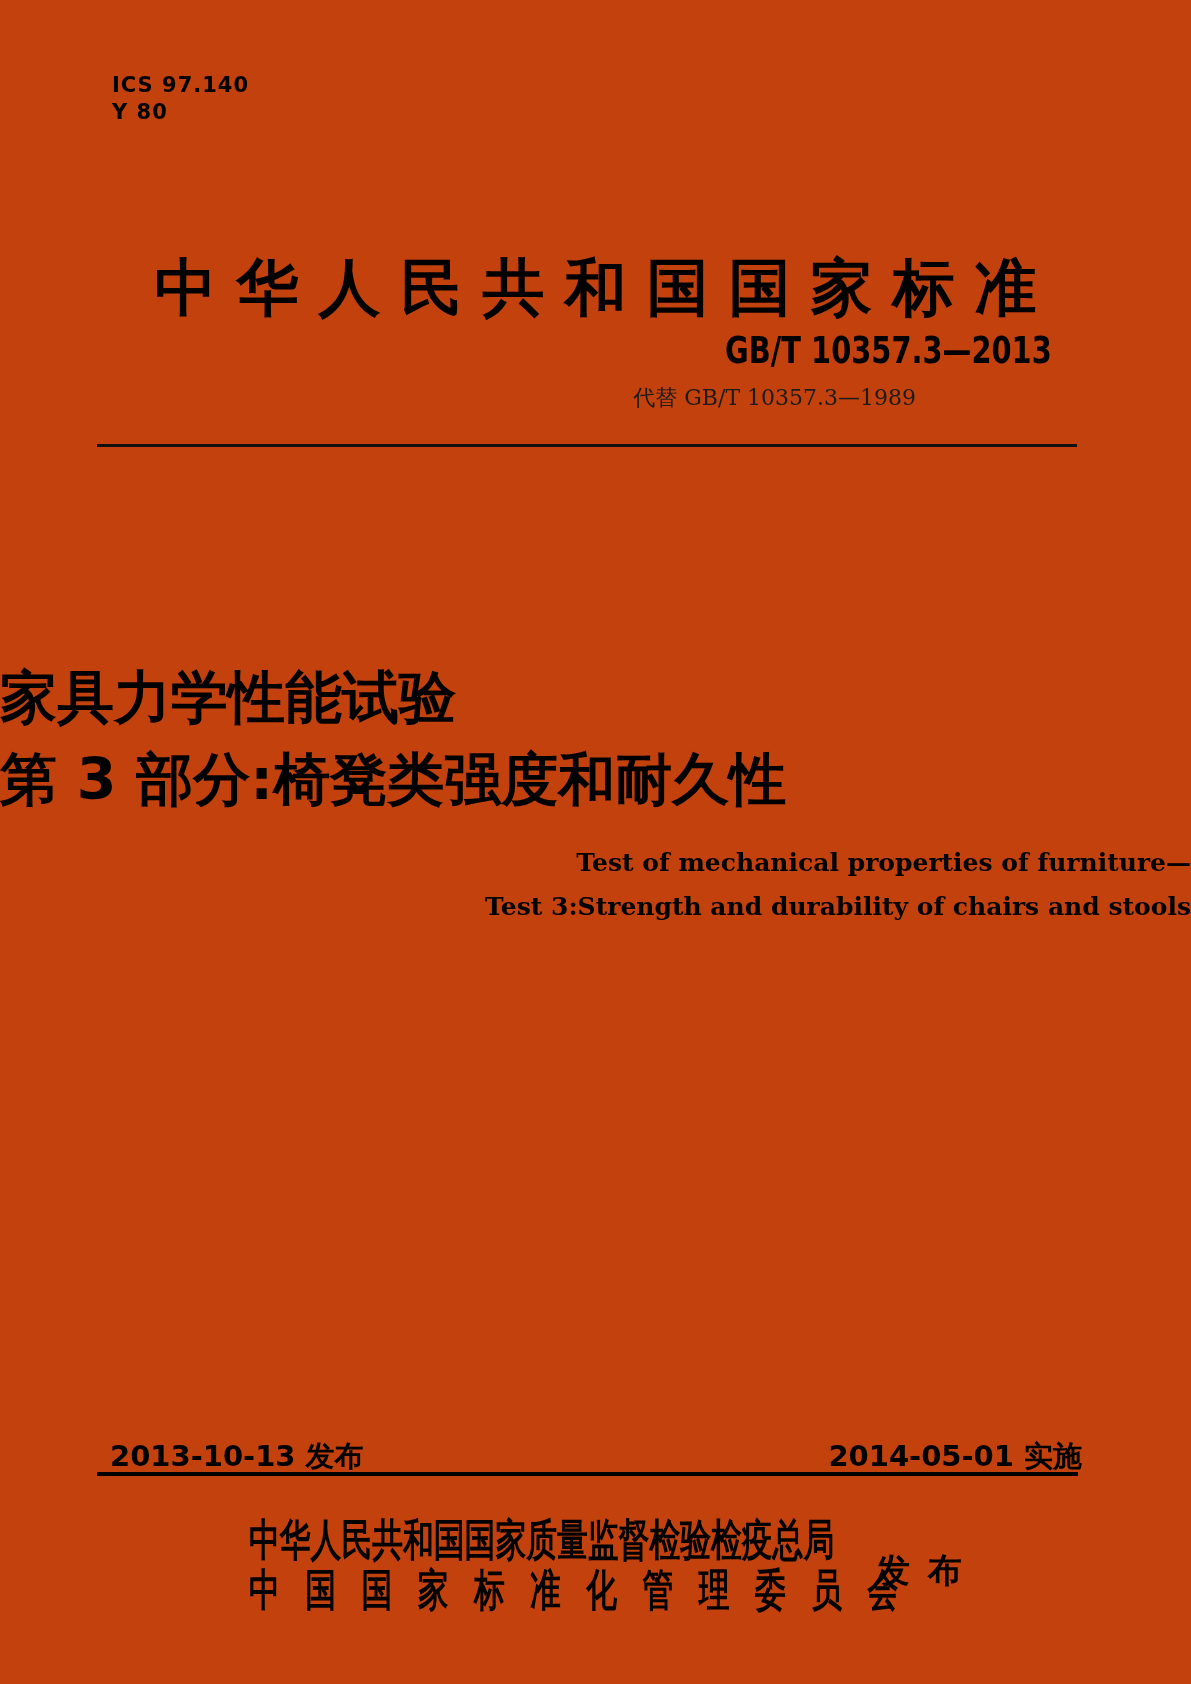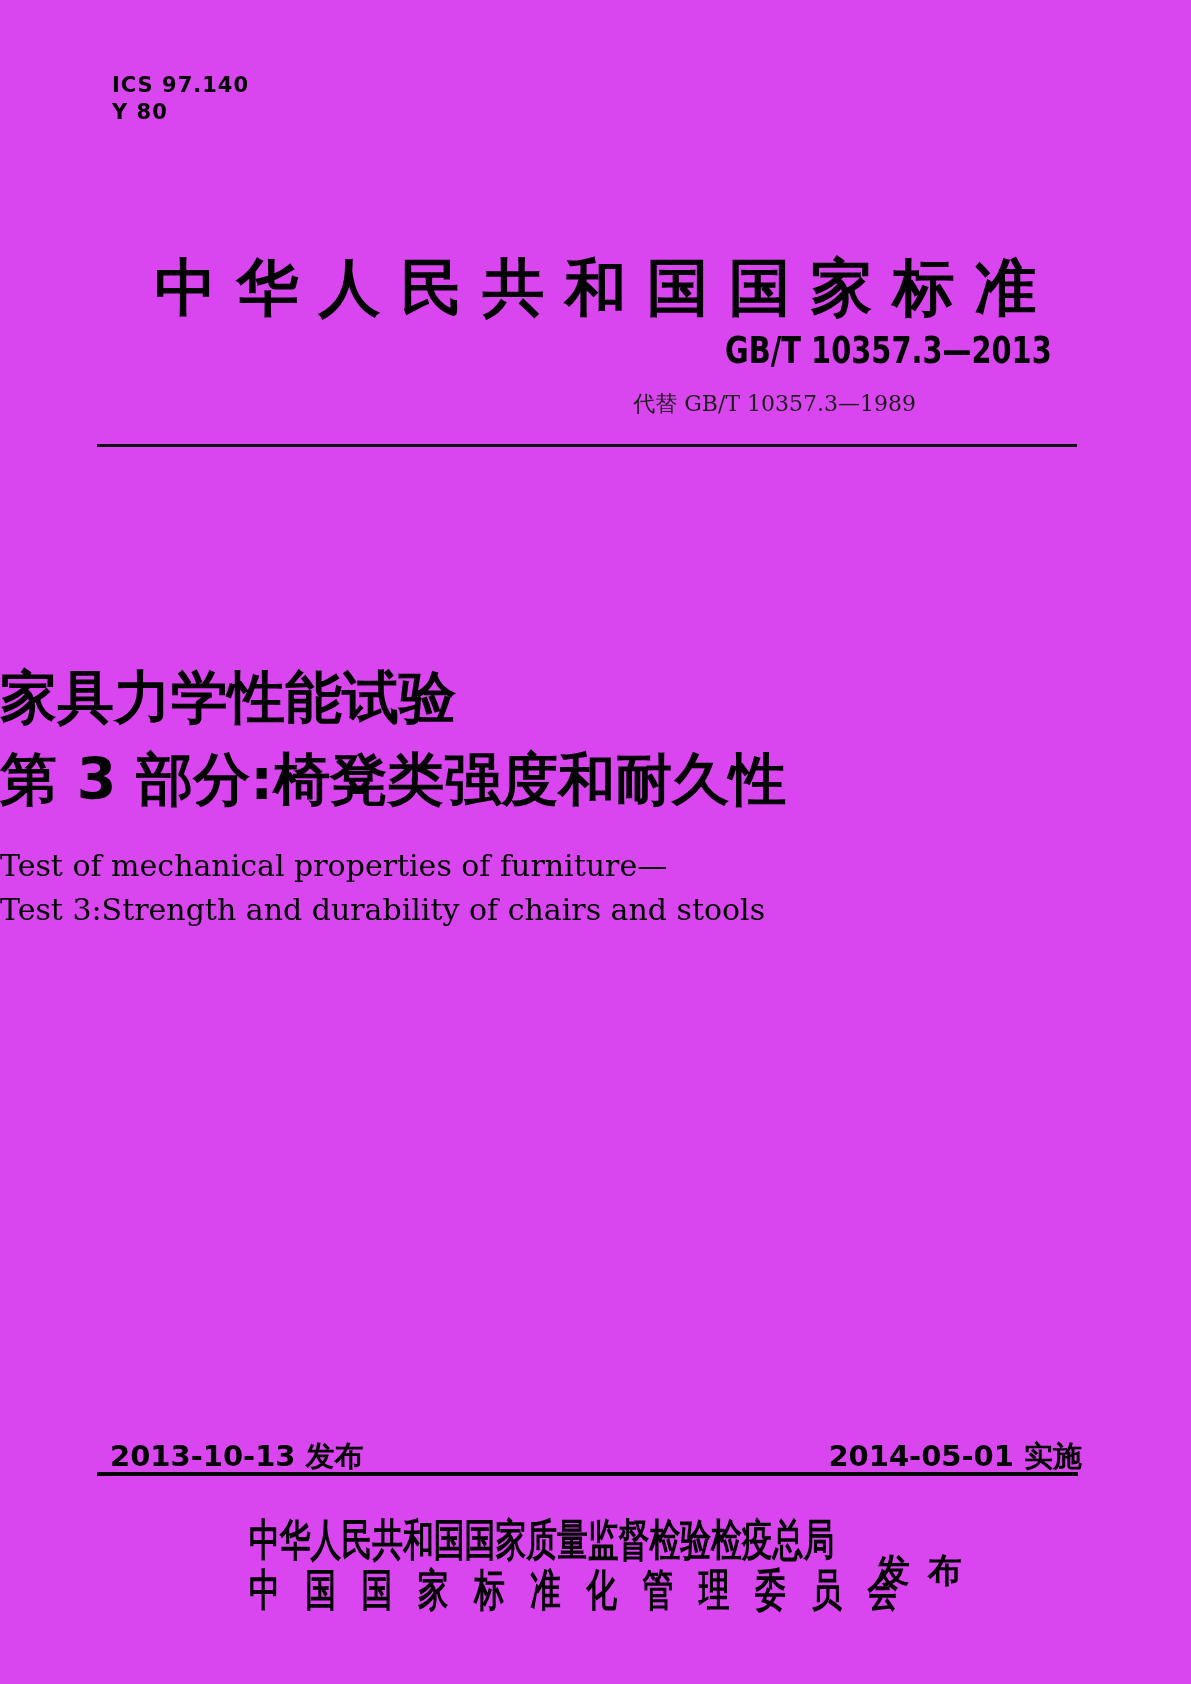--- a/index.html
+++ b/index.html
@@ -1,21 +1,21 @@
 <!DOCTYPE html>
 <html><head>
 <meta charset="utf-8">
 <style>
   * { margin:0; padding:0; box-sizing:border-box; }
   html,body { background:#888; }
   .page {
     position:relative;
     width:1191px; height:1684px;
     margin:0 auto;
-    background:#d946ef;
+    background:#c2410c;
     color:#000000;
     font-family:"DejaVu Sans", sans-serif;
     overflow:hidden;
     padding-left:23px;
   }
 
   
   .ics-block {
     position:absolute; left:112px; top:72px;
     font-family:"DejaVu Sans", sans-serif;
@@ -39,21 +39,21 @@
   
   .std-block { position:absolute; right:139px; top:330px; text-align:left; }
   .std-number {
     display:inline-block;
     font-family:"DejaVu Sans", sans-serif;
     font-weight:bold; font-size:37px; line-height:42px;
     transform:scaleX(0.78); transform-origin:right center;
     white-space:nowrap;
   }
   .std-replaces {
-    margin-top:17px;
+    margin-top:11px;
     font-family:"DejaVu Serif","Liberation Serif",serif;
     font-size:22px; color:#1c1c1c; white-space:nowrap;
   }
 
   .divider-top {
     position:absolute; left:97px; top:444px;
     width:980px; height:3px; background:#111;
   }
 
   
@@ -62,23 +62,23 @@
     text-align:left; white-space:nowrap;
     font-family:"DejaVu Sans", sans-serif;
     font-weight:bold; font-size:57px;
   }
   .cn-title-1 { top:660px; }
   .cn-title-2 { top:742px; }
 
   
   .en-title-1, .en-title-2 {
     position:absolute; left:0; width:100%;
-    text-align:left; white-space:nowrap;
+    text-align:right; white-space:nowrap;
     font-family:"DejaVu Serif","Liberation Serif",serif;
-    font-weight:normal; font-size:30px;
+    font-weight:bold; font-size:25px;
   }
   .en-title-1 { top:848px; }
   .en-title-2 { top:892px; }
 
   
   .dates-row {
     position:absolute; left:110px; top:1437px; width:972px;
     display:flex; justify-content:space-between;
     font-family:"DejaVu Sans", sans-serif;
     font-weight:600; font-size:29px; white-space:nowrap;

